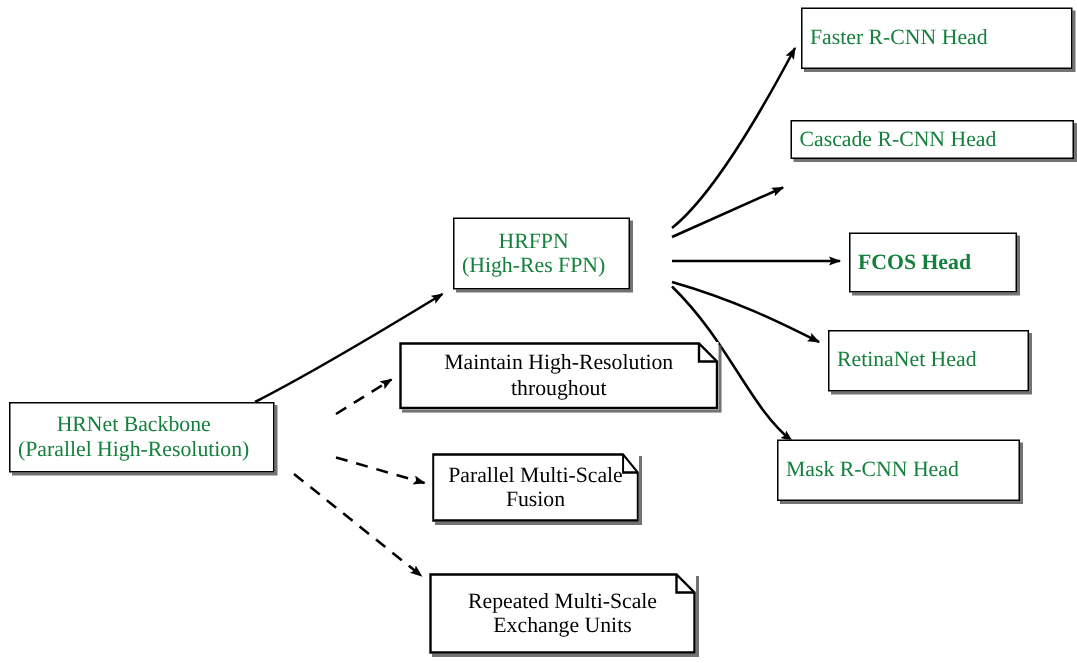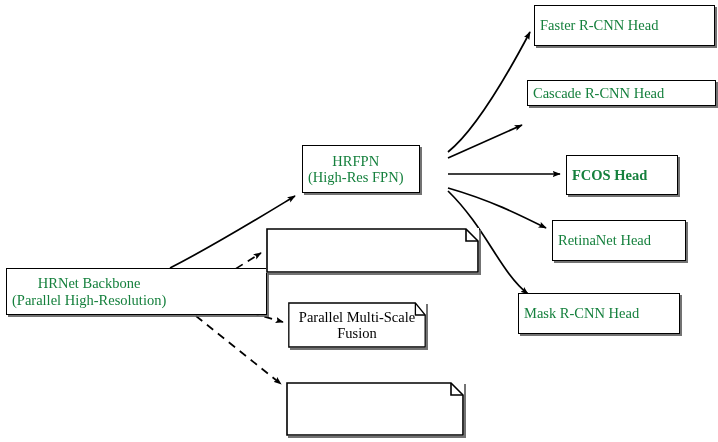--- a/index.html
+++ b/index.html
@@ -93,21 +93,21 @@
         <path d="M 196 316 L 281 384" fill="none" stroke="#000000" stroke-width="1.7" stroke-dasharray="8,6" marker-end="url(#arrowhead)"></path>
         <path d="M 448 152 C 478 128, 512 66, 530 32" fill="none" stroke="#000000" stroke-width="1.7" marker-end="url(#arrowhead)"></path>
         <path d="M 448 158 L 522 125" fill="none" stroke="#000000" stroke-width="1.7" marker-end="url(#arrowhead)"></path>
         <path d="M 448 174 L 560 174" fill="none" stroke="#000000" stroke-width="1.7" marker-end="url(#arrowhead)"></path>
         <path d="M 448 188 C 490 200, 520 215, 546 228" fill="none" stroke="#000000" stroke-width="1.7" marker-end="url(#arrowhead)"></path>
         <path d="M 448 191 C 486 228, 500 272, 528 294" fill="none" stroke="#000000" stroke-width="1.7" marker-end="url(#arrowhead)"></path>
       </g>
   </svg>
 
   <div id="nodes-layer">
-      <div class="node" style="left: 6px; top: 268px; width: 261px; height: 47px;">
+      <div class="node" style="left: 6px; top: 268px; width: 177px; height: 47px;">
         <span class="label">HRNet Backbone
 (Parallel High-Resolution)</span>
       </div>
       <div class="node" style="left: 302px; top: 145px; width: 118px; height: 48px;">
         <span class="label">HRFPN
 (High-Res FPN)</span>
       </div>
       <div class="node" style="left: 534px; top: 5px; width: 181px; height: 41px;">
         <span class="label">Faster R-CNN Head</span>
       </div>
@@ -121,30 +121,34 @@
         <span class="label">RetinaNet Head</span>
       </div>
       <div class="node" style="left: 518px; top: 293px; width: 162px; height: 41px;">
         <span class="label">Mask R-CNN Head</span>
       </div>
       <div class="note" style="left: 266px; top: 228px; width: 213px; height: 45px;">
         <svg class="noteshape" viewBox="0 0 213 45" preserveAspectRatio="none">
           <path d="M 1 1 L 200 1 L 212 13 L 212 44 L 1 44 Z" fill="#ffffff" stroke="#000000" stroke-width="1.6"></path>
           <path d="M 200 1 L 200 13 L 212 13" fill="none" stroke="#000000" stroke-width="1.6"></path>
         </svg>
+        <span class="label">Maintain High-Resolution
+throughout</span>
       </div>
       <div class="note" style="left: 288px; top: 302px; width: 138px; height: 46px;">
         <svg class="noteshape" viewBox="0 0 169 46" preserveAspectRatio="none">
           <path d="M 1 1 L 156 1 L 168 13 L 168 45 L 1 45 Z" fill="#ffffff" stroke="#000000" stroke-width="1.6"></path>
           <path d="M 156 1 L 156 13 L 168 13" fill="none" stroke="#000000" stroke-width="1.6"></path>
         </svg>
         <span class="label">Parallel Multi-Scale
 Fusion</span>
       </div>
       <div class="note" style="left: 286px; top: 382px; width: 178px; height: 54px;">
         <svg class="noteshape" viewBox="0 0 178 54" preserveAspectRatio="none">
           <path d="M 1 1 L 165 1 L 177 13 L 177 53 L 1 53 Z" fill="#ffffff" stroke="#000000" stroke-width="1.6"></path>
           <path d="M 165 1 L 165 13 L 177 13" fill="none" stroke="#000000" stroke-width="1.6"></path>
         </svg>
+        <span class="label">Repeated Multi-Scale
+Exchange Units</span>
       </div>
     </div>
 
 </div>
 
 </body></html>

